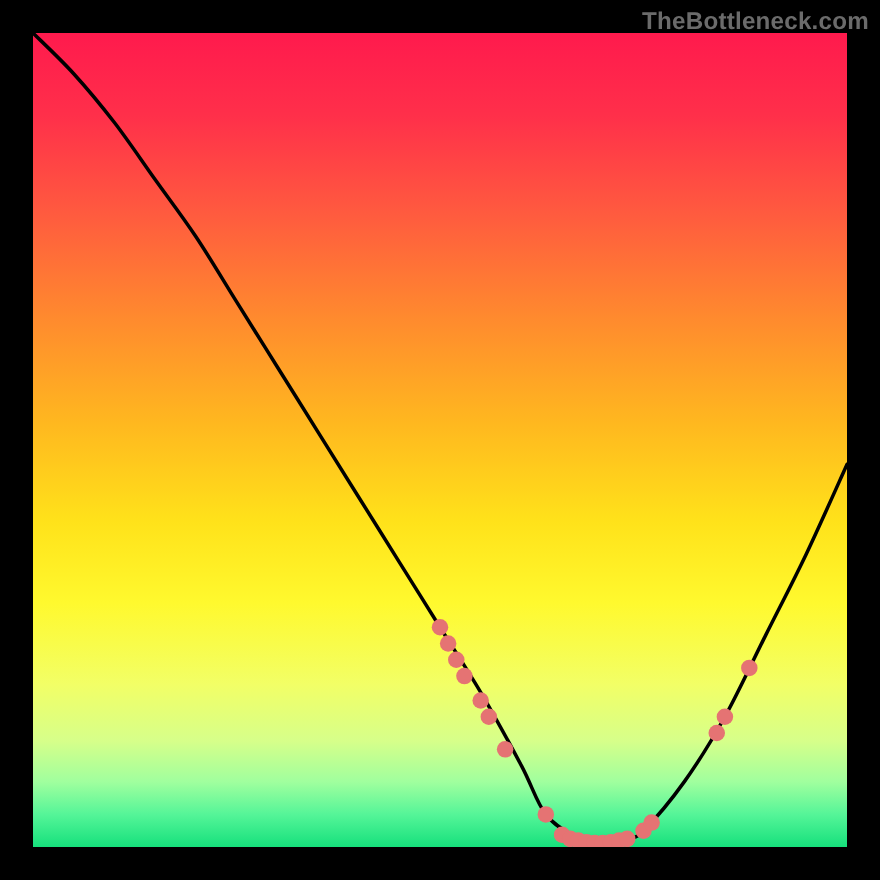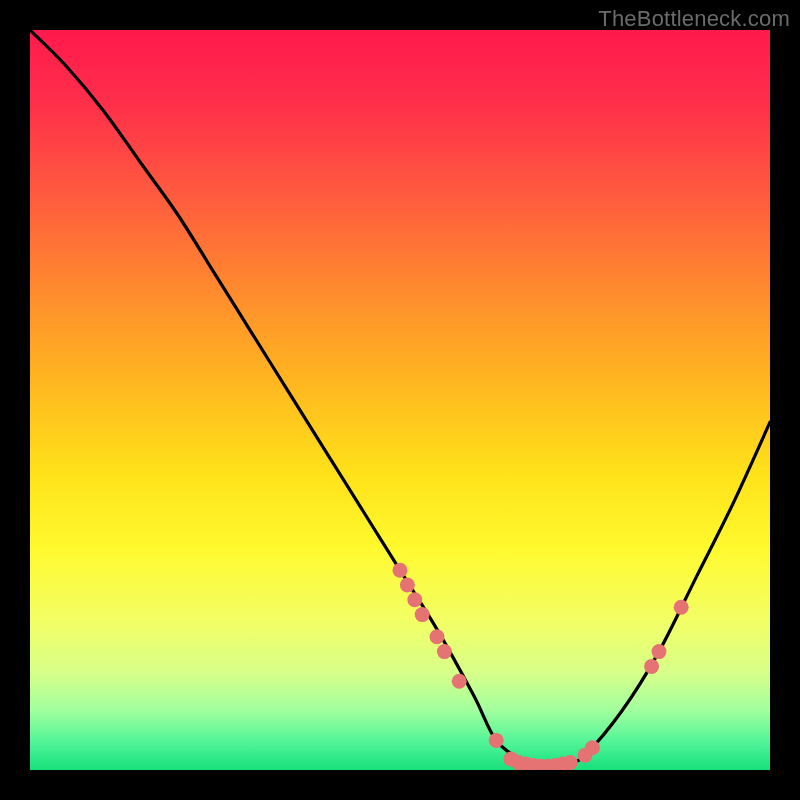--- a/index.html
+++ b/index.html
@@ -18,21 +18,21 @@
     width: 740px;
     height: 740px;
     background: #000;
   }
   .watermark {
     position: absolute;
     top: 6px;
     right: 10px;
     color: #6b6b6b;
     font-size: 22px;
-    font-weight: 400;
+    font-weight: 700;
     letter-spacing: 0.2px;
     z-index: 10;
   }
   svg {
     display: block;
   }
 </style>
 </head>
 <body>
 

